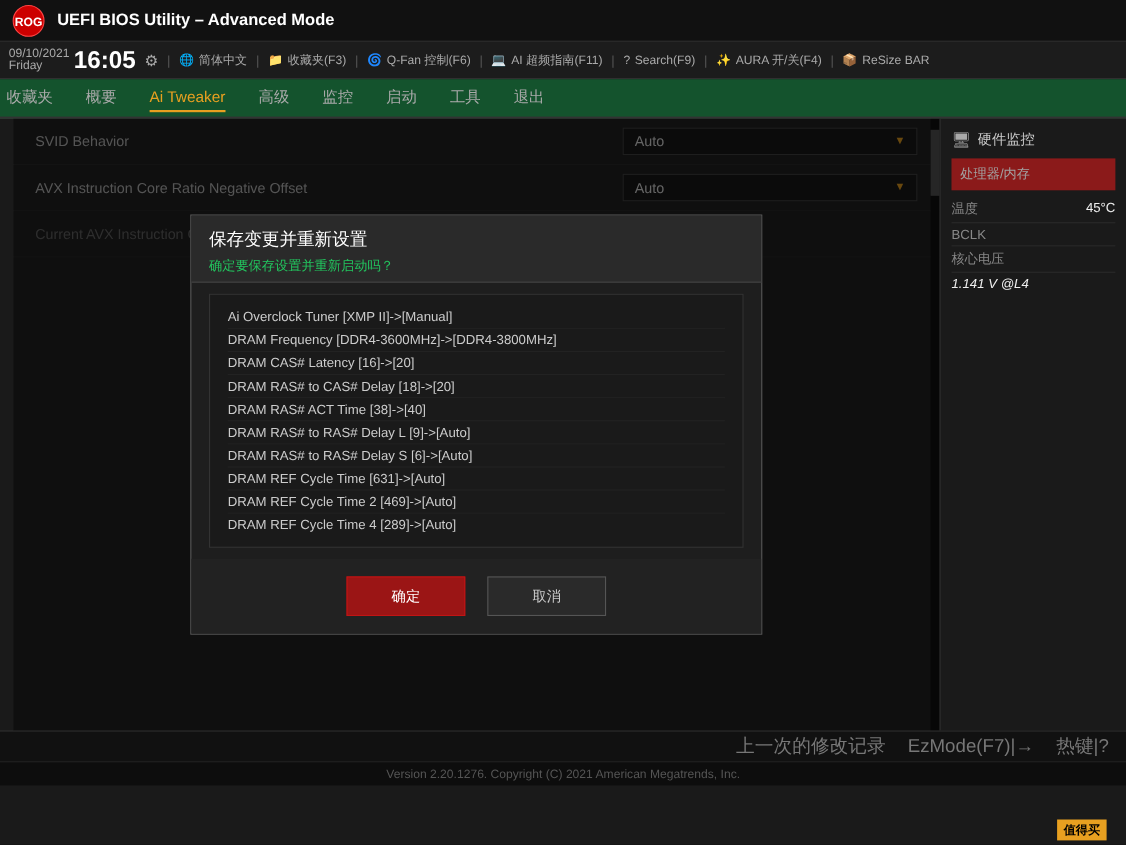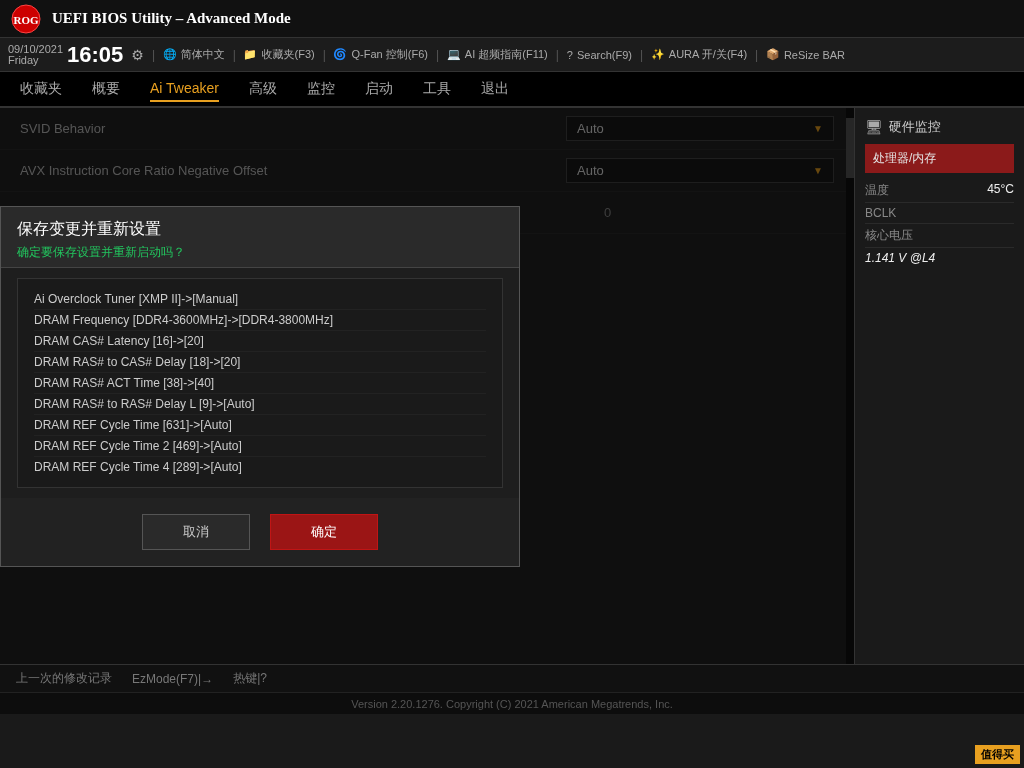--- a/index.html
+++ b/index.html
@@ -15,21 +15,20 @@
 
     
     #header {
       background: #111;
       height: 38px;
       display: flex;
       align-items: center;
       padding: 0 10px;
       gap: 10px;
       border-bottom: 1px solid #333;
-      font-family: Liberation Serif, serif;
     }
     #header-logo {
       width: 32px;
       height: 32px;
     }
     #header-title {
       color: #fff;
       font-size: 15px;
       font-weight: bold;
       flex: 1;
@@ -58,45 +57,46 @@
       display: flex;
       align-items: center;
       gap: 4px;
       cursor: pointer;
       color: #aaa;
       font-size: 11px;
     }
 
     
     #navbar {
-      background: #000000;
+      background: #14532d;
       height: 36px;
       display: flex;
       align-items: center;
-      padding: 0 20px;
+      padding: 0 6px;
       gap: 30px;
       border-bottom: 2px solid #333;
     }
     .nav-item {
       color: #aaa;
       cursor: pointer;
       font-size: 14px;
       padding: 4px 0;
       position: relative;
     }
     .nav-item.active {
       color: #e8a020;
       border-bottom: 2px solid #e8a020;
     }
 
     
     #content-area {
       display: flex;
       flex: 1;
       height: 556px;
+      margin-left: 12px;
     }
     #main-content {
       flex: 1;
       background: #222;
       padding: 0;
       position: relative;
       overflow: hidden;
     }
 
     
@@ -146,21 +146,21 @@
       display: flex;
       align-items: center;
       gap: 6px;
     }
     .monitor-icon { color: #aaa; font-size: 14px; }
     #sidebar-section {
       background: #8B1A1A;
       padding: 6px 8px;
       margin-bottom: 6px;
       font-size: 12px;
-      color: #e5e5e5;
+      color: #a3a3a3;
     }
     .monitor-row {
       display: flex;
       justify-content: space-between;
       padding: 3px 0;
       font-size: 12px;
       color: #bbb;
       border-bottom: 1px solid #2a2a2a;
     }
     .monitor-row:last-child { border-bottom: none; font-style: italic; }
@@ -183,20 +183,21 @@
       margin-top: 10px;
     }
 
     
     #dialog-overlay {
       position: absolute;
       top: 0; left: 0; right: 0; bottom: 0;
       background: rgba(0,0,0,0.55);
       display: flex;
       align-items: center;
+      justify-content: center;
       z-index: 100;
     }
     #dialog {
       background: #1e1e1e;
       border: 1px solid #555;
       width: 520px;
       padding: 0;
       position: relative;
     }
     #dialog-header {
@@ -251,42 +252,43 @@
       color: #ccc;
       border-color: #555;
     }
 
     
     #footer {
       background: #111;
       height: 28px;
       display: flex;
       align-items: center;
+      justify-content: flex-end;
       padding: 0 16px;
-      font-size: 12px;
+      font-size: 17px;
       color: #777;
       gap: 20px;
       border-top: 1px solid #333;
     }
     #version-bar {
       background: #0d0d0d;
       height: 22px;
       display: flex;
       align-items: center;
       justify-content: center;
       font-size: 11px;
       color: #555;
       border-top: 1px solid #222;
     }
 
     
     #watermark {
       position: absolute;
       bottom: 4px;
-      right: 4px;
+      right: 18px;
       background: #e8a020;
       color: #000;
       font-size: 11px;
       font-weight: bold;
       padding: 2px 6px;
       z-index: 200;
     }
 
     
     #dialog-changes::-webkit-scrollbar { width: 8px; }
@@ -394,27 +396,28 @@
           <div id="dialog-subtitle">确定要保存设置并重新启动吗？</div>
         </div>
         <div id="dialog-changes">
 
         <div class="change-item">Ai Overclock Tuner [XMP II]-&gt;[Manual]</div>
             <div class="change-item">DRAM Frequency [DDR4-3600MHz]-&gt;[DDR4-3800MHz]</div>
             <div class="change-item">DRAM CAS# Latency [16]-&gt;[20]</div>
             <div class="change-item">DRAM RAS# to CAS# Delay [18]-&gt;[20]</div>
             <div class="change-item">DRAM RAS# ACT Time [38]-&gt;[40]</div>
             <div class="change-item">DRAM RAS# to RAS# Delay L [9]-&gt;[Auto]</div>
+            <div class="change-item">DRAM RAS# to RAS# Delay S [6]-&gt;[Auto]</div>
             <div class="change-item">DRAM REF Cycle Time [631]-&gt;[Auto]</div>
             <div class="change-item">DRAM REF Cycle Time 2 [469]-&gt;[Auto]</div>
             <div class="change-item">DRAM REF Cycle Time 4 [289]-&gt;[Auto]</div>
           </div>
         <div id="dialog-footer">
+          <button class="dialog-btn confirm">确定</button>
           <button class="dialog-btn cancel">取消</button>
-          <button class="dialog-btn confirm">确定</button>
         </div>
       </div>
     </div>
 
     <div id="main-scrollbar">
       <div class="scrollbar-thumb"></div>
     </div>
   </div>
 
   <div id="right-sidebar">

